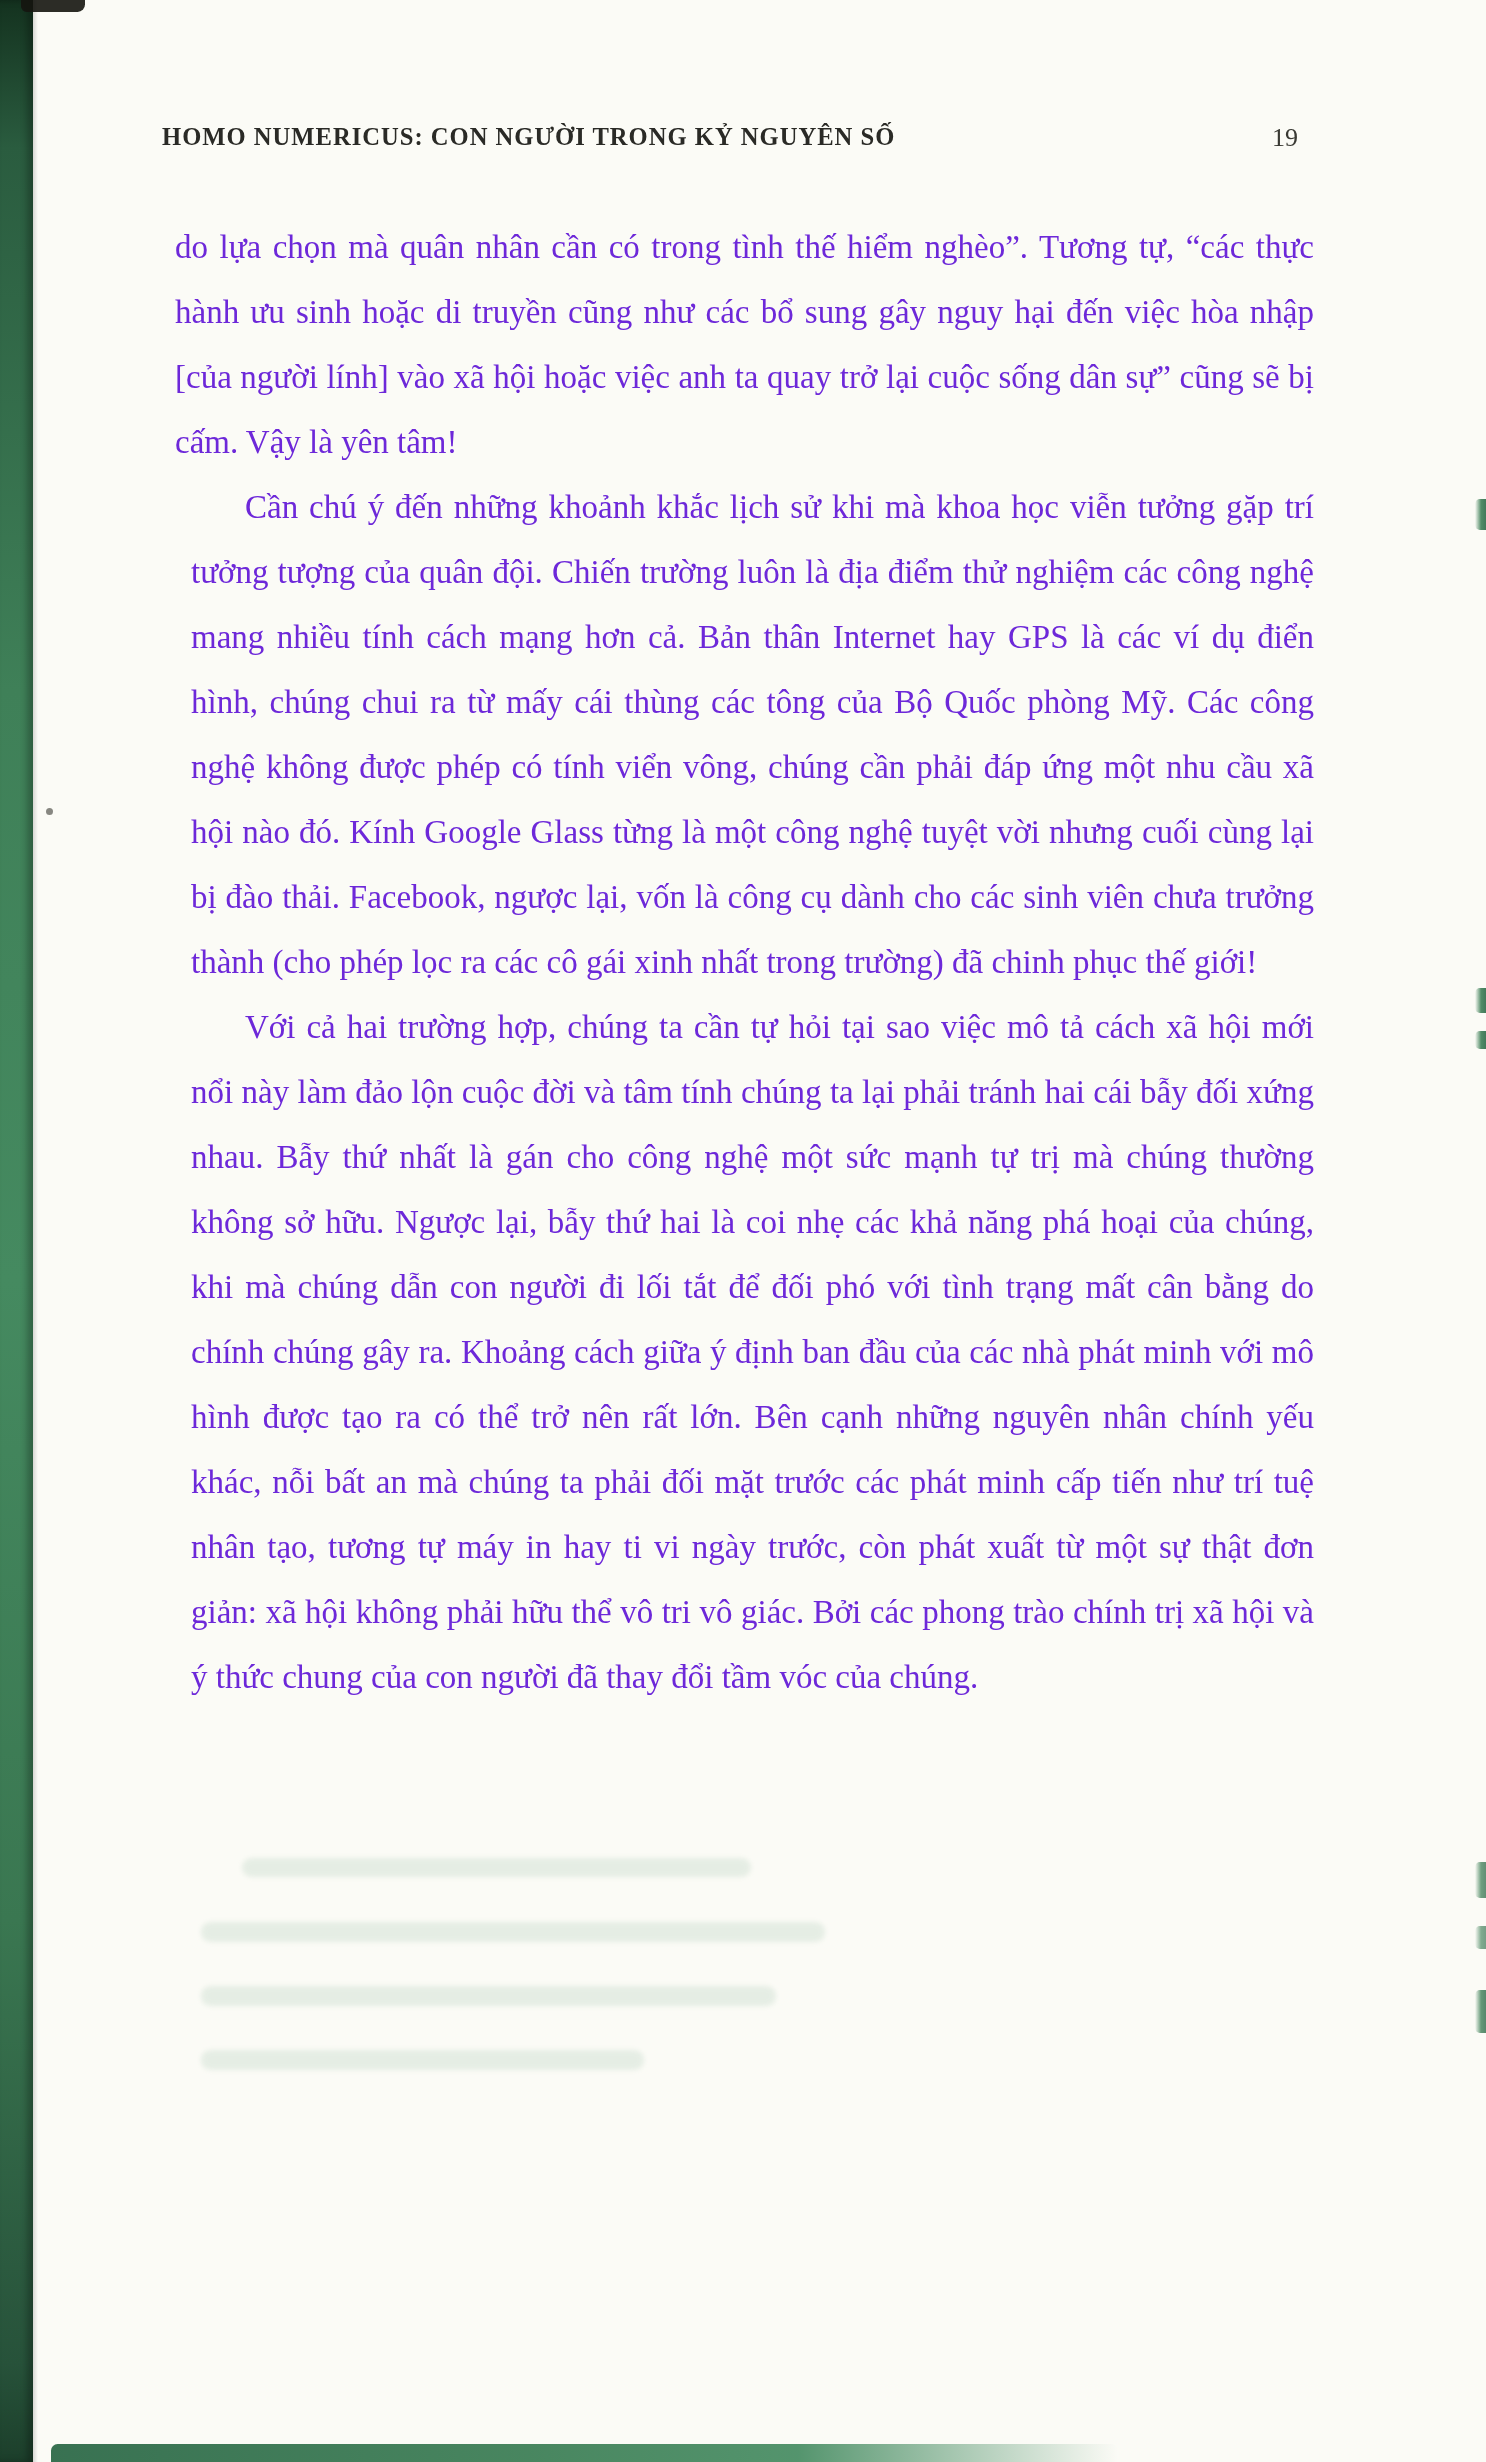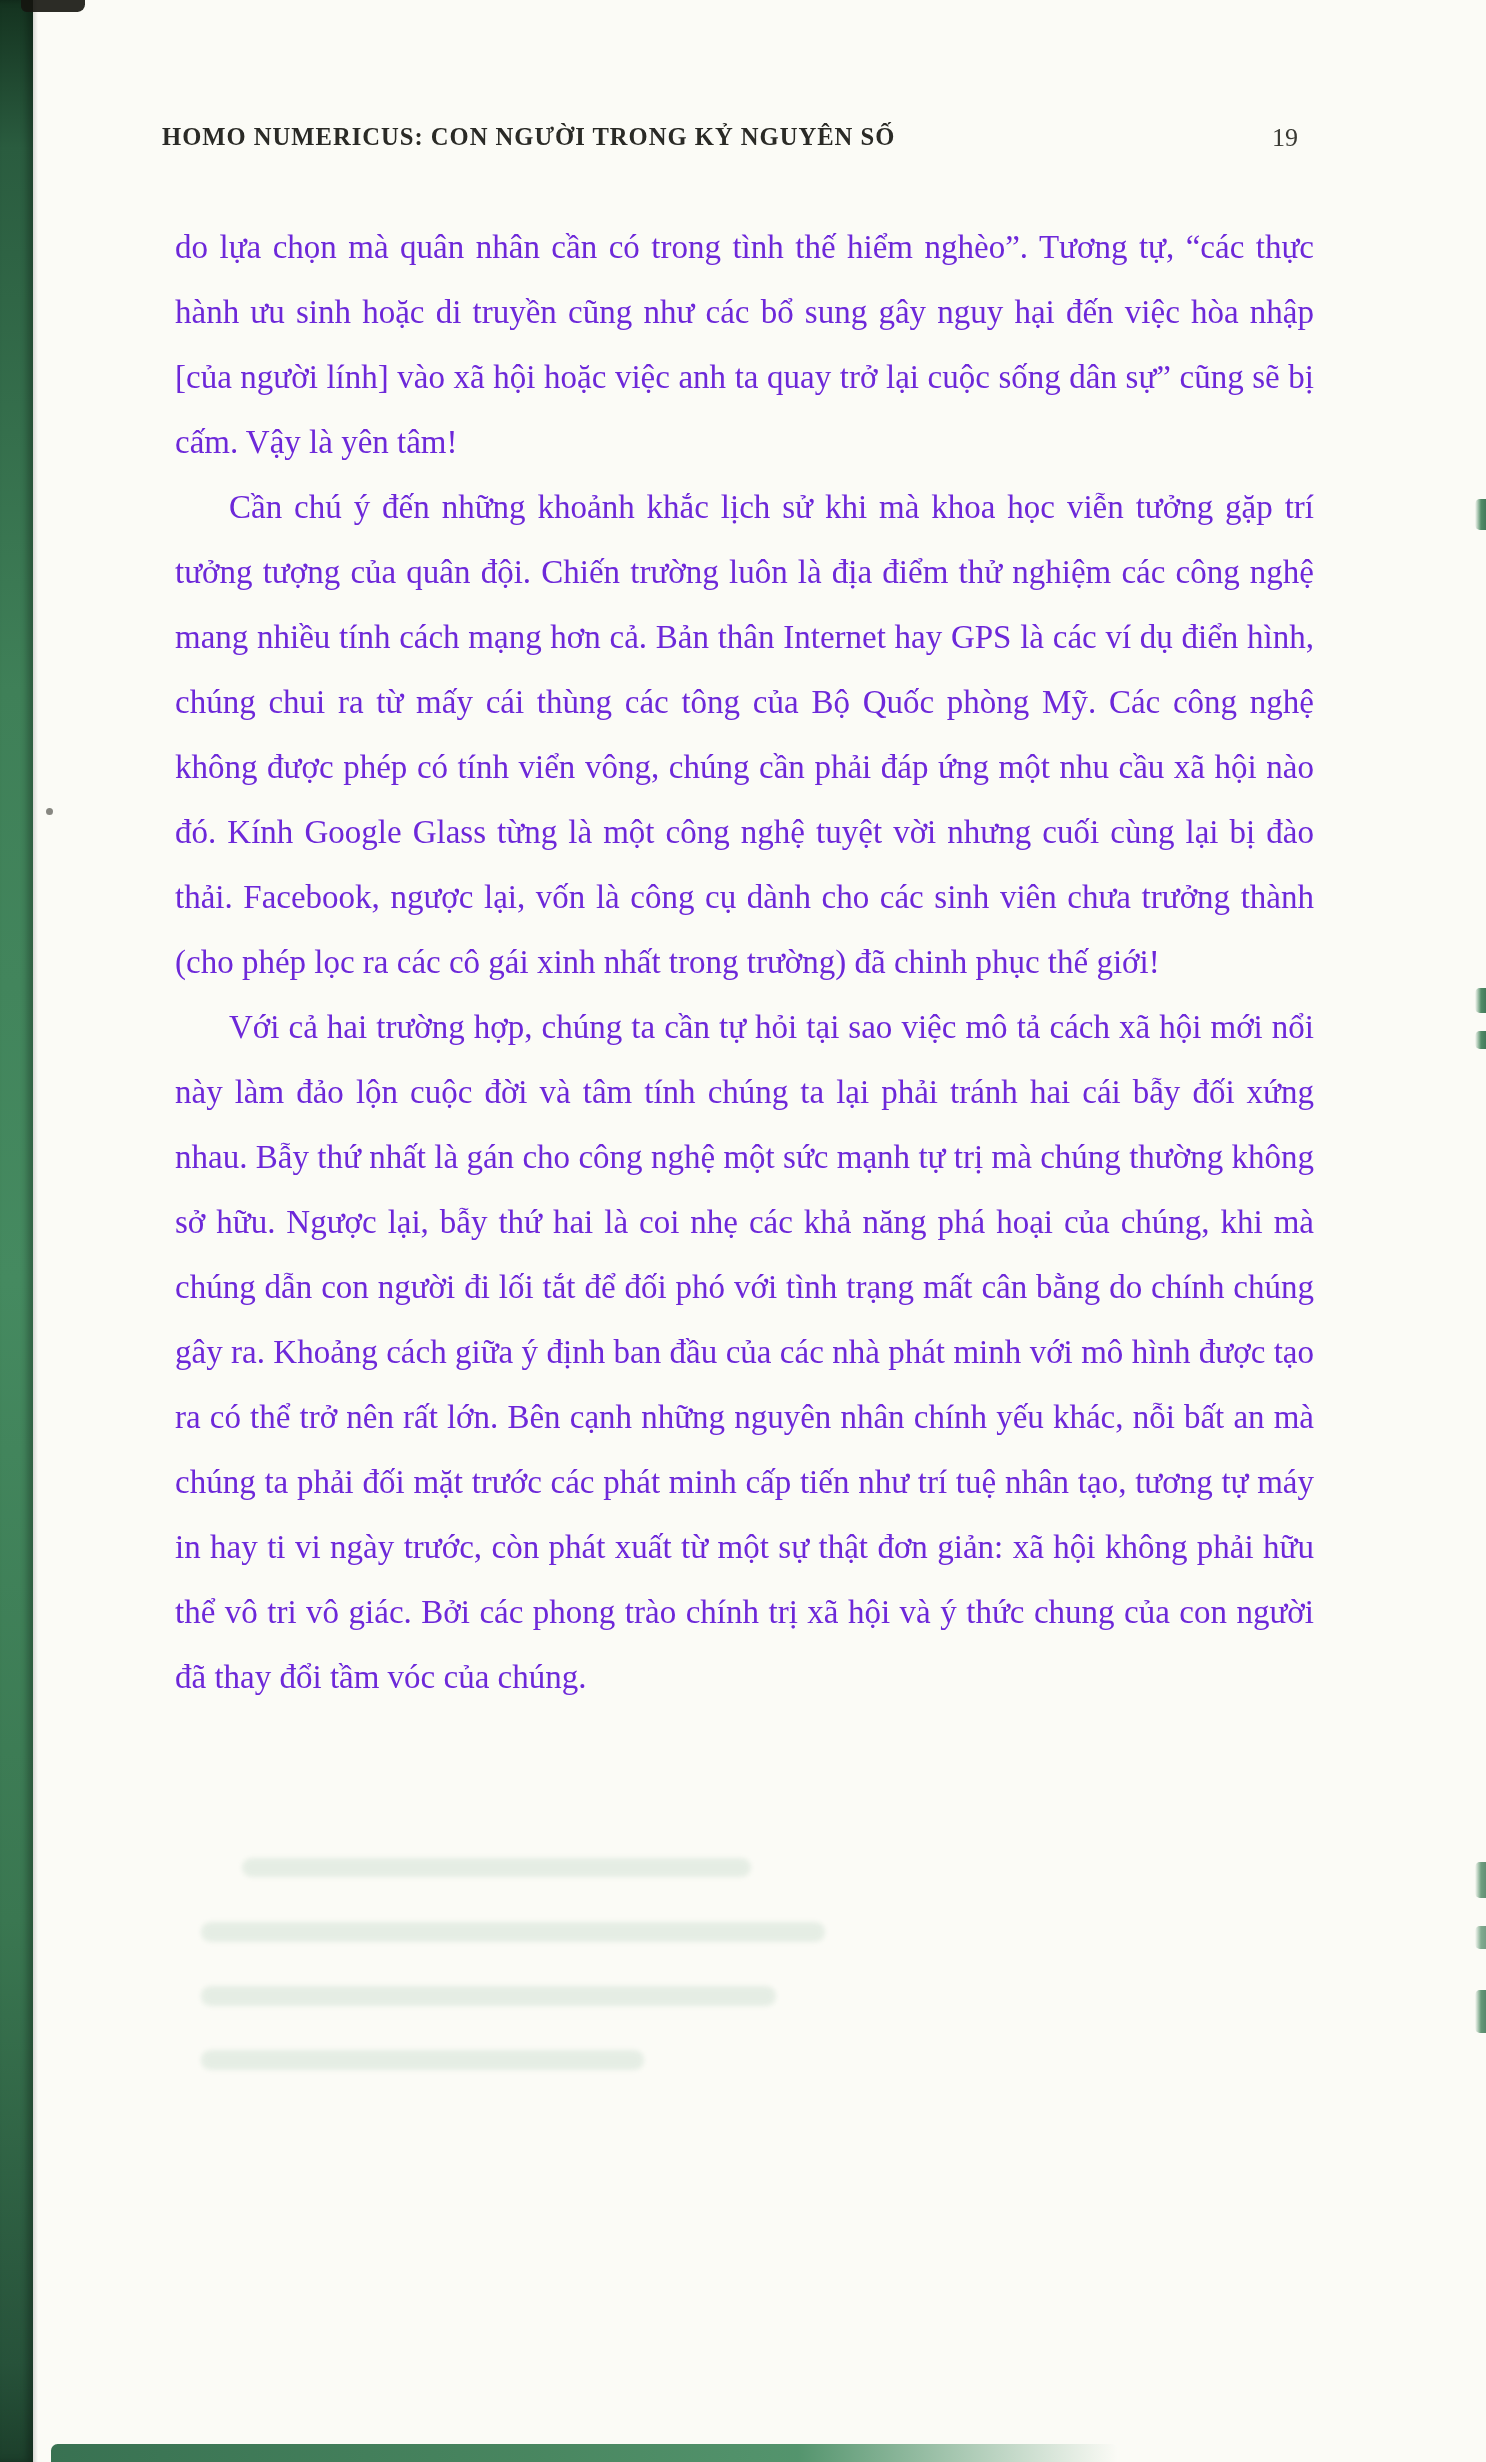--- a/index.html
+++ b/index.html
@@ -135,20 +135,21 @@
     font-size: 33px;
     line-height: 65px;
     color: #6d28d9;
     text-align: justify;
   }
   .text-block p {
     margin: 0;
   }
   .text-block p.indent {
     text-indent: 54px;
+    margin-left: 16px;
   }
 </style>
 </head>
 <body>
 
 <div class="page">
 
   <div class="left-strip"></div>
   <div class="left-strip-sliver"></div>
   <div class="corner-mark"></div>

